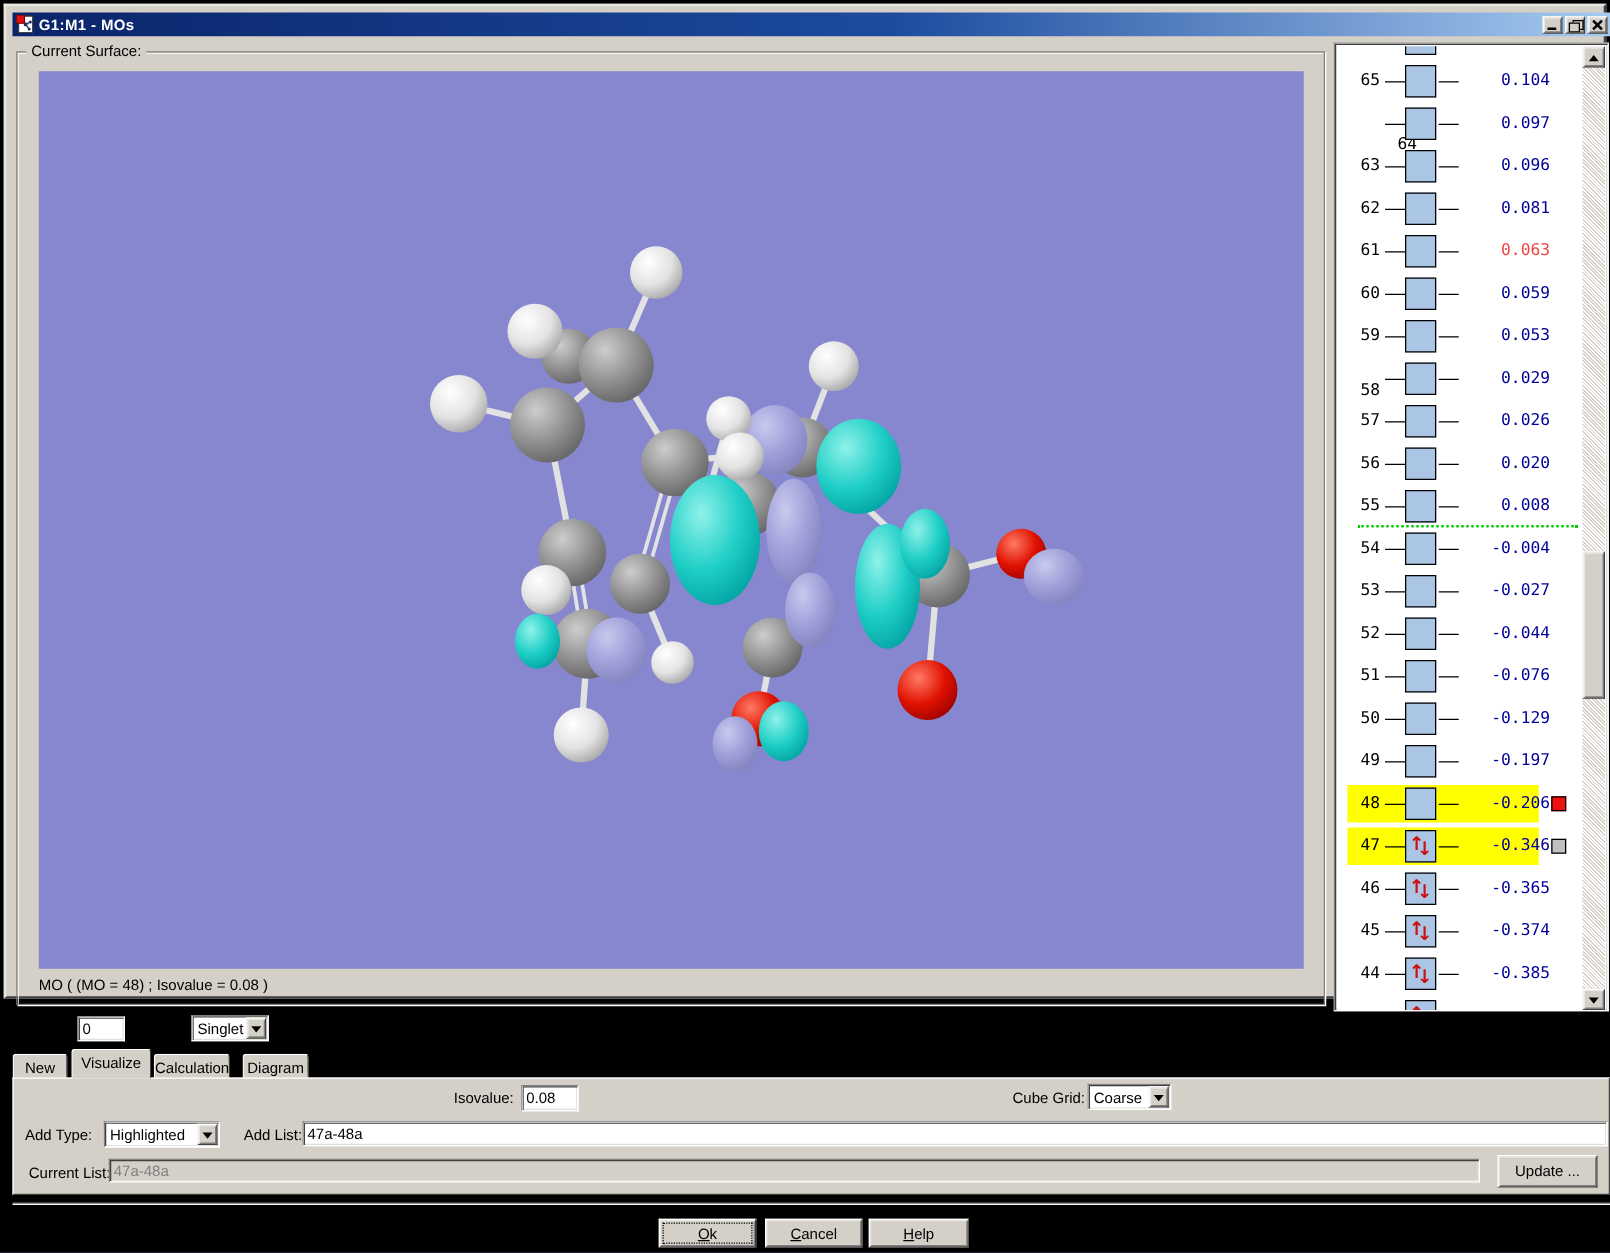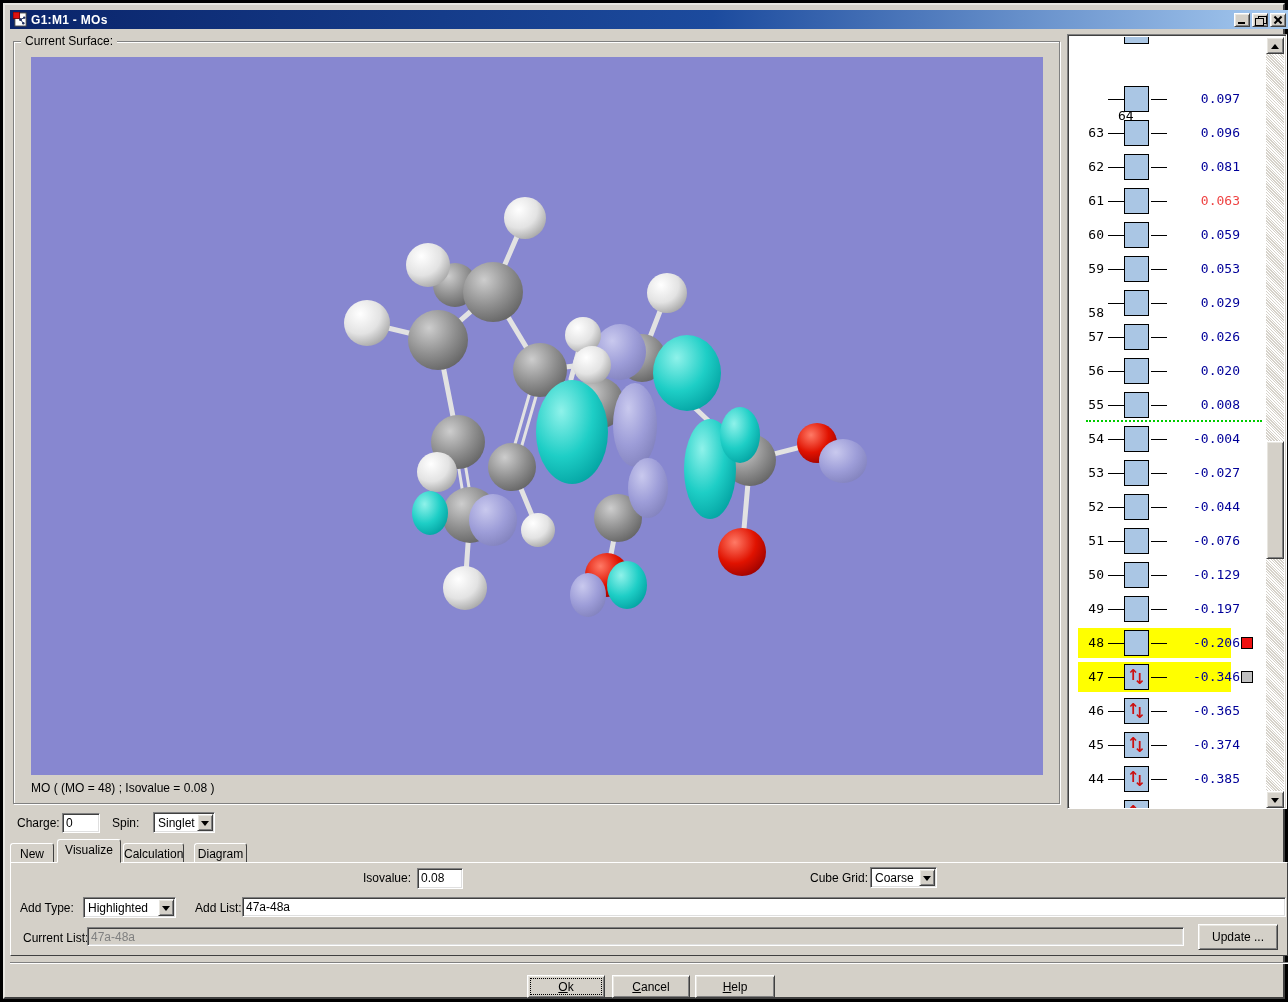--- a/index.html
+++ b/index.html
@@ -1,19 +1,19 @@
 <!DOCTYPE html>
 <html><head>
 <meta charset="utf-8">
 <style>
   * { margin:0; padding:0; box-sizing:border-box; }
   html,body { width:1288px; height:1002px; background:#000; overflow:hidden;
               font-family:"Liberation Sans", sans-serif; }
   .abs { position:absolute; }
-  #window { left:3px; top:3px; width:1282px; height:996px; background:#d4d0c8;
+  #window { left:3px; top:3px; width:1282px; height:796px; background:#d4d0c8;
             border:2px solid; border-color:#e8e6e0 #404040 #404040 #e8e6e0; }
   
   #titlebar { left:5px; top:5px; width:1278px; height:19px;
               background:linear-gradient(to right,#0a246a,#1c4b9e 55%,#a6caf0);
               display:flex; align-items:center; padding:0 2px; }
   #app-icon { width:15px; height:15px; margin:0 3px 0 1px; flex:0 0 auto; }
   #title-text { color:#fff; font-weight:bold; font-size:12px; letter-spacing:.3px; }
   .winbtns { margin-left:auto; display:flex; gap:2px; }
   .winbtn { width:16px; height:14px; background:#d4d0c8; position:relative;
             border:1px solid; border-color:#fff #404040 #404040 #fff;
@@ -205,20 +205,27 @@
         <ellipse cx="557" cy="538" rx="18" ry="22" fill="url(#g-LV)"></ellipse>
       </svg>
   </div>
   <span id="mo-caption" class="abs">MO ( (MO = 48) ; Isovalue = 0.08 )</span>
 
   <div id="mo-panel" class="abs">
     <div id="mo-list" class="abs">
         <div class="mo-row" style="top: -23px;">
           <div class="mo-box" style="top: 4px; background: rgb(170, 198, 228);"></div>
         </div>
+        <div class="mo-row" style="top: 11px;">
+          <span class="mo-num" style="top: 9px;">65</span>
+          <span class="mo-line" style="left: 38px; width: 16px; top: 17px;"></span>
+          <span class="mo-line" style="left: 81px; width: 16px; top: 17px;"></span>
+          <div class="mo-box" style="top: 4px; background: rgb(170, 198, 228);"></div>
+          <span class="mo-val" style="top: 9px; color: rgb(0, 0, 153);">0.104</span>
+        </div>
         <div class="mo-row" style="top: 45px;">
           <span class="mo-num" style="top: 26px; padding-left: 48px;">64</span>
           <span class="mo-line" style="left: 38px; width: 16px; top: 17px;"></span>
           <span class="mo-line" style="left: 81px; width: 16px; top: 17px;"></span>
           <div class="mo-box" style="top: 4px; background: rgb(170, 198, 228);"></div>
           <span class="mo-val" style="top: 9px; color: rgb(0, 0, 153);">0.097</span>
         </div>
         <div class="mo-row" style="top: 79px;">
           <span class="mo-num" style="top: 9px;">63</span>
           <span class="mo-line" style="left: 38px; width: 16px; top: 17px;"></span>

